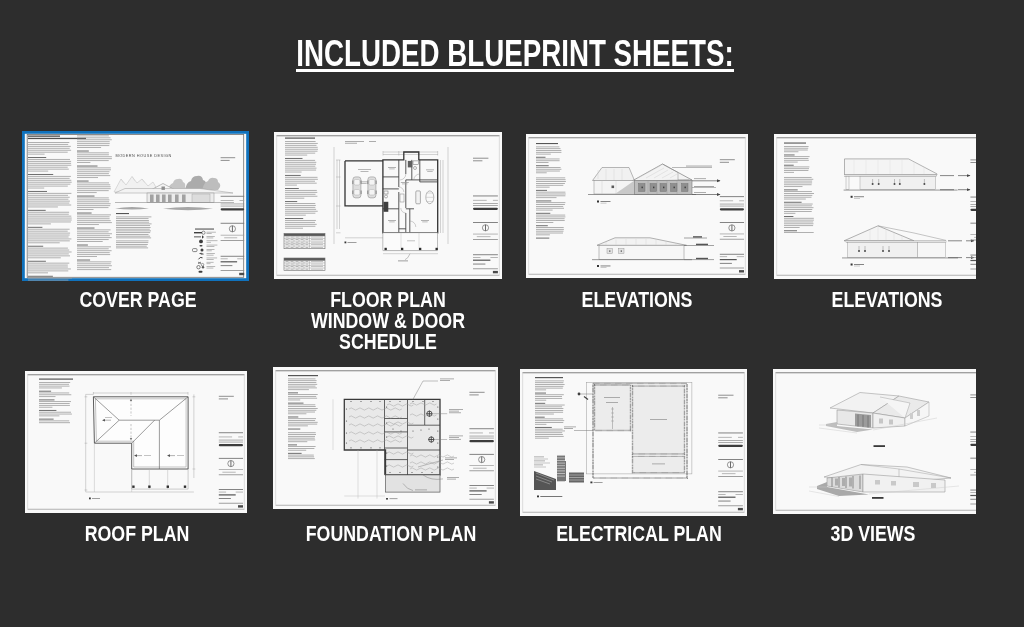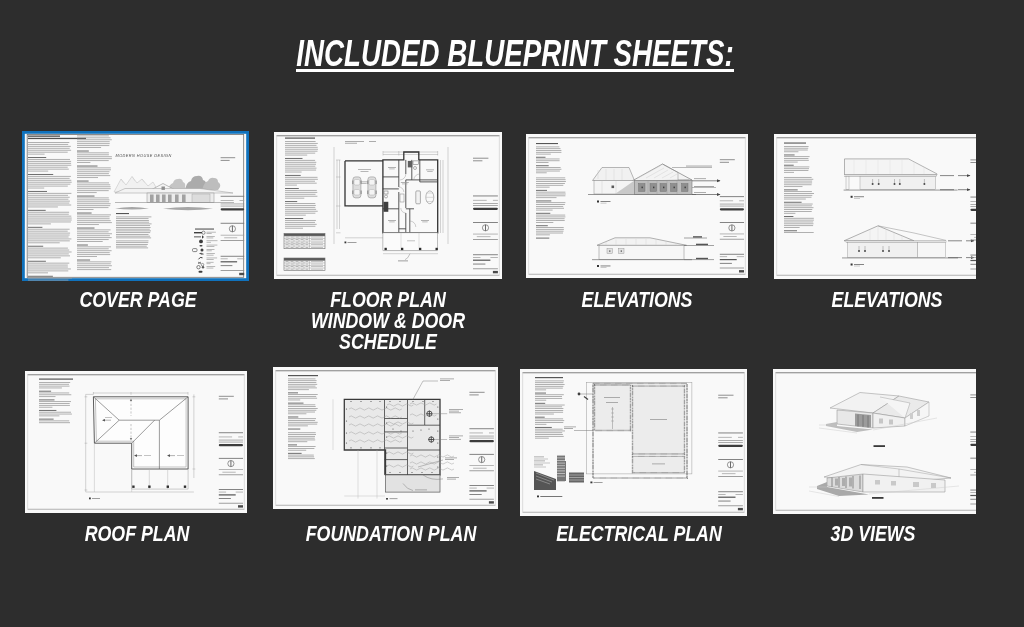--- a/index.html
+++ b/index.html
@@ -1,15 +1,15 @@
 <!DOCTYPE html>
 <html><head><meta charset="utf-8">
 <style>
 html,body{margin:0;padding:0;background:#2d2d2d;}
-#page{position:relative;width:976px;height:627px;background:#2d2d2d;overflow:hidden;font-family:"Liberation Sans",sans-serif;font-style:italic;}
+#page{position:relative;width:976px;height:627px;background:#2d2d2d;overflow:hidden;font-family:"Liberation Sans",sans-serif;}
 .sheet{position:absolute;background:#f9f9f9;}
 .lbl{position:absolute;color:#fff;font-weight:bold;font-size:22.5px;line-height:21px;text-align:center;transform:translateX(-50%) scaleX(0.79);white-space:nowrap;}
 </style></head><body>
 <div id="page">
 
 <div style="position:absolute;left:515px;top:33px;transform:translateX(-50%) scaleX(0.77);color:#fff;font-weight:bold;font-size:36px;white-space:nowrap;">INCLUDED BLUEPRINT SHEETS:</div>
 <div style="position:absolute;left:296px;top:68.7px;width:438px;height:3.4px;background:#fff;"></div>
 
 <div style="position:absolute;left:22px;top:131px;width:227px;height:150px;"><svg width="227" height="150" viewBox="0 0 227 150">
         <g>

